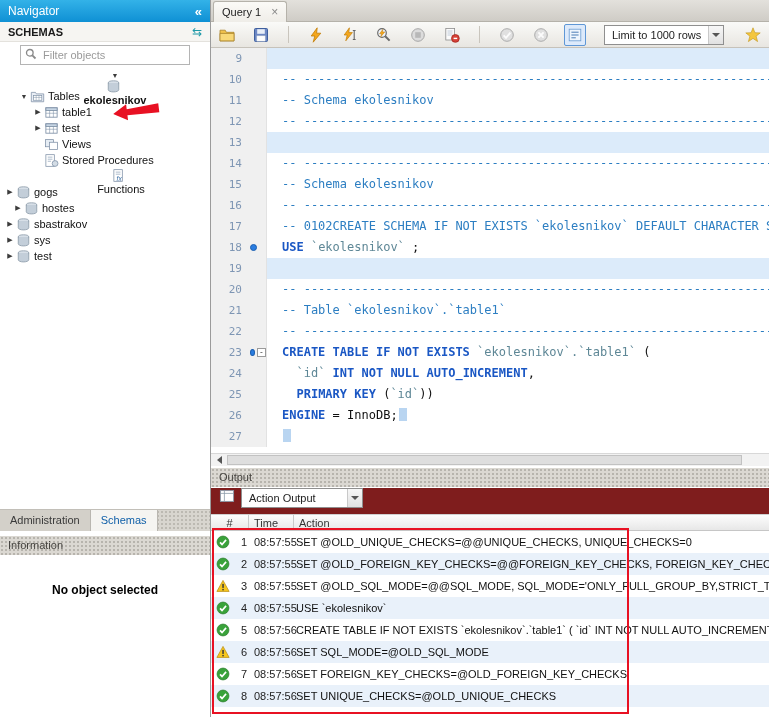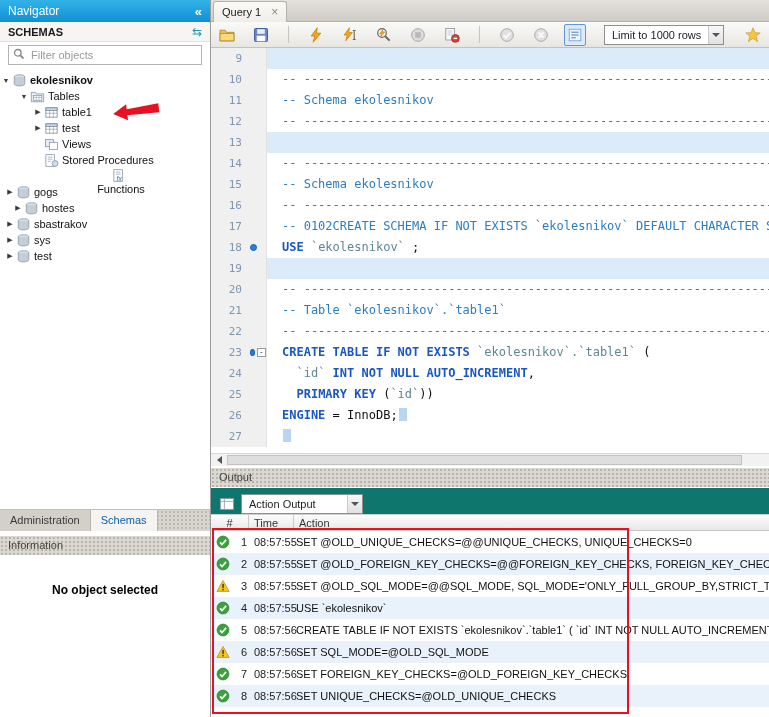--- a/index.html
+++ b/index.html
@@ -8,21 +8,21 @@
           font-family:"Liberation Sans",sans-serif;font-size:11px;color:#111;}
 
   
   .left{position:absolute;left:0;top:0;width:210px;height:717px;background:#fff;}
   .nav-title{height:22px;background:linear-gradient(#33b2e8,#0f90d4);color:#fff;
              display:flex;align-items:center;justify-content:space-between;padding:0 8px;font-size:12px;}
   .nav-collapse{font-size:13px;font-weight:bold;cursor:default;}
   .schemas-bar{height:20px;background:#f6f5f2;border-bottom:1px solid #e4e2dd;display:flex;
                align-items:center;justify-content:space-between;padding:0 8px;font-weight:bold;color:#1a1a1a;}
   .refresh{color:#1f9aa8;font-weight:normal;font-size:12px;}
-  .filter-row{height:26px;background:#fff;padding:3px 8px;}
+  .filter-row{height:26px;background:#fff;padding:3px 20px;}
   .filter-box{display:flex;align-items:center;height:20px;border:1px solid #b4b4b4;background:#fff;padding:0 4px;gap:4px;}
   .filter-box input{border:none;outline:none;flex:1;font-size:11px;color:#444;font-family:"Liberation Sans",sans-serif;}
   .filter-box input::placeholder{color:#9a9a9a;}
   .tree{position:absolute;left:0;top:70px;width:210px;height:439px;background:#fff;overflow:hidden;padding-top:2px;}
   .trow{display:flex;align-items:center;height:16px;white-space:nowrap;}
   .exp{width:12px;flex:none;font-size:7px;color:#3c3c3c;text-align:center;}
   .ticon{width:18px;flex:none;display:flex;align-items:center;}
   .tlabel{font-size:11px;color:#111;}
   .tlabel.bold{font-weight:bold;}
   .red-arrow{position:absolute;left:113px;top:101px;transform:rotate(-7deg);z-index:6;pointer-events:none;}
@@ -71,21 +71,21 @@
   .tok-i{color:#5e8796;}
   .tok-p{color:#111;}
   .blk{display:inline-block;width:8px;height:13px;background:#b9d5f1;vertical-align:-2px;margin-left:1px;}
 
   .hscroll{position:absolute;left:0;top:453px;width:559px;height:13px;background:#f2f2f2;border-top:1px solid #d8d8d8;}
   .hs-btn{position:absolute;left:0;top:0;width:15px;height:12px;display:flex;align-items:center;justify-content:center;}
   .tri-left{width:0;height:0;border:4px solid transparent;border-right:5px solid #555;margin-right:3px;}
   .hs-thumb{position:absolute;left:16px;top:1px;width:515px;height:10px;background:#dedede;border:1px solid #c2c2c2;}
 
   .out-header{position:absolute;left:0;top:468px;width:646px;}
-  .out-toolbar{position:absolute;left:0;top:488px;width:559px;height:26px;background:#0f766e;display:flex;align-items:flex-end;padding-left:8px;gap:6px;}
+  .out-toolbar{position:absolute;left:0;top:488px;width:559px;height:26px;background:#7f1d1d;display:flex;align-items:flex-start;padding-left:8px;gap:6px;}
   .combo{margin:0;width:122px;justify-content:space-between;}
   .grid-header{position:absolute;left:0;top:514px;width:559px;height:17px;display:flex;align-items:center;
                background:linear-gradient(#fdfdfd,#e7e7e7);border-top:1px solid #cfcfcf;border-bottom:1px solid #c6c6c6;color:#333;}
   .gh{height:100%;line-height:16px;border-right:1px solid #c9c9c9;}
   .gh1{width:38px;text-align:center;}
   .gh2{width:45px;padding-left:5px;}
   .gh3{flex:1;padding-left:5px;border-right:none;}
   .grid-rows{position:absolute;left:0;top:531px;width:559px;bottom:0;background:#fff;overflow:hidden;}
   .orow{display:flex;align-items:center;height:22px;background:#fff;}
   .orow.alt{background:#e9f1fa;}
@@ -114,21 +114,21 @@
         <span>
           <svg width="12" height="12" viewBox="0 0 16 16">
               <circle cx="6.4" cy="6.4" r="4.4" fill="none" stroke="#8a8a8a" stroke-width="1.8"></circle>
               <line x1="9.8" y1="9.8" x2="14" y2="14" stroke="#8a8a8a" stroke-width="2.4"></line>
             </svg>
         </span>
         <input placeholder="Filter objects" style="">
       </div>
     </div>
     <div class="tree" id="tree">
-        <div class="trow" style="padding-left: 0;">
+        <div class="trow" style="padding-left: 20px; flex-direction: column;">
           <span class="exp">▼</span>
           <span class="ticon">
             <svg width="15" height="15" viewBox="0 0 16 16">
               <ellipse cx="8" cy="4.2" rx="5.6" ry="2.3" fill="#d7dfe7" stroke="#8494a3" stroke-width="0.8"></ellipse>
               <path d="M2.4 4.2v7.3c0 1.3 2.5 2.3 5.6 2.3s5.6-1 5.6-2.3V4.2" fill="#c3ced9" stroke="#8494a3" stroke-width="0.8"></path>
             </svg>
           </span>
           <span class="tlabel bold">ekolesnikov</span>
         </div>
         <div class="trow" style="padding-left: 18px;">

